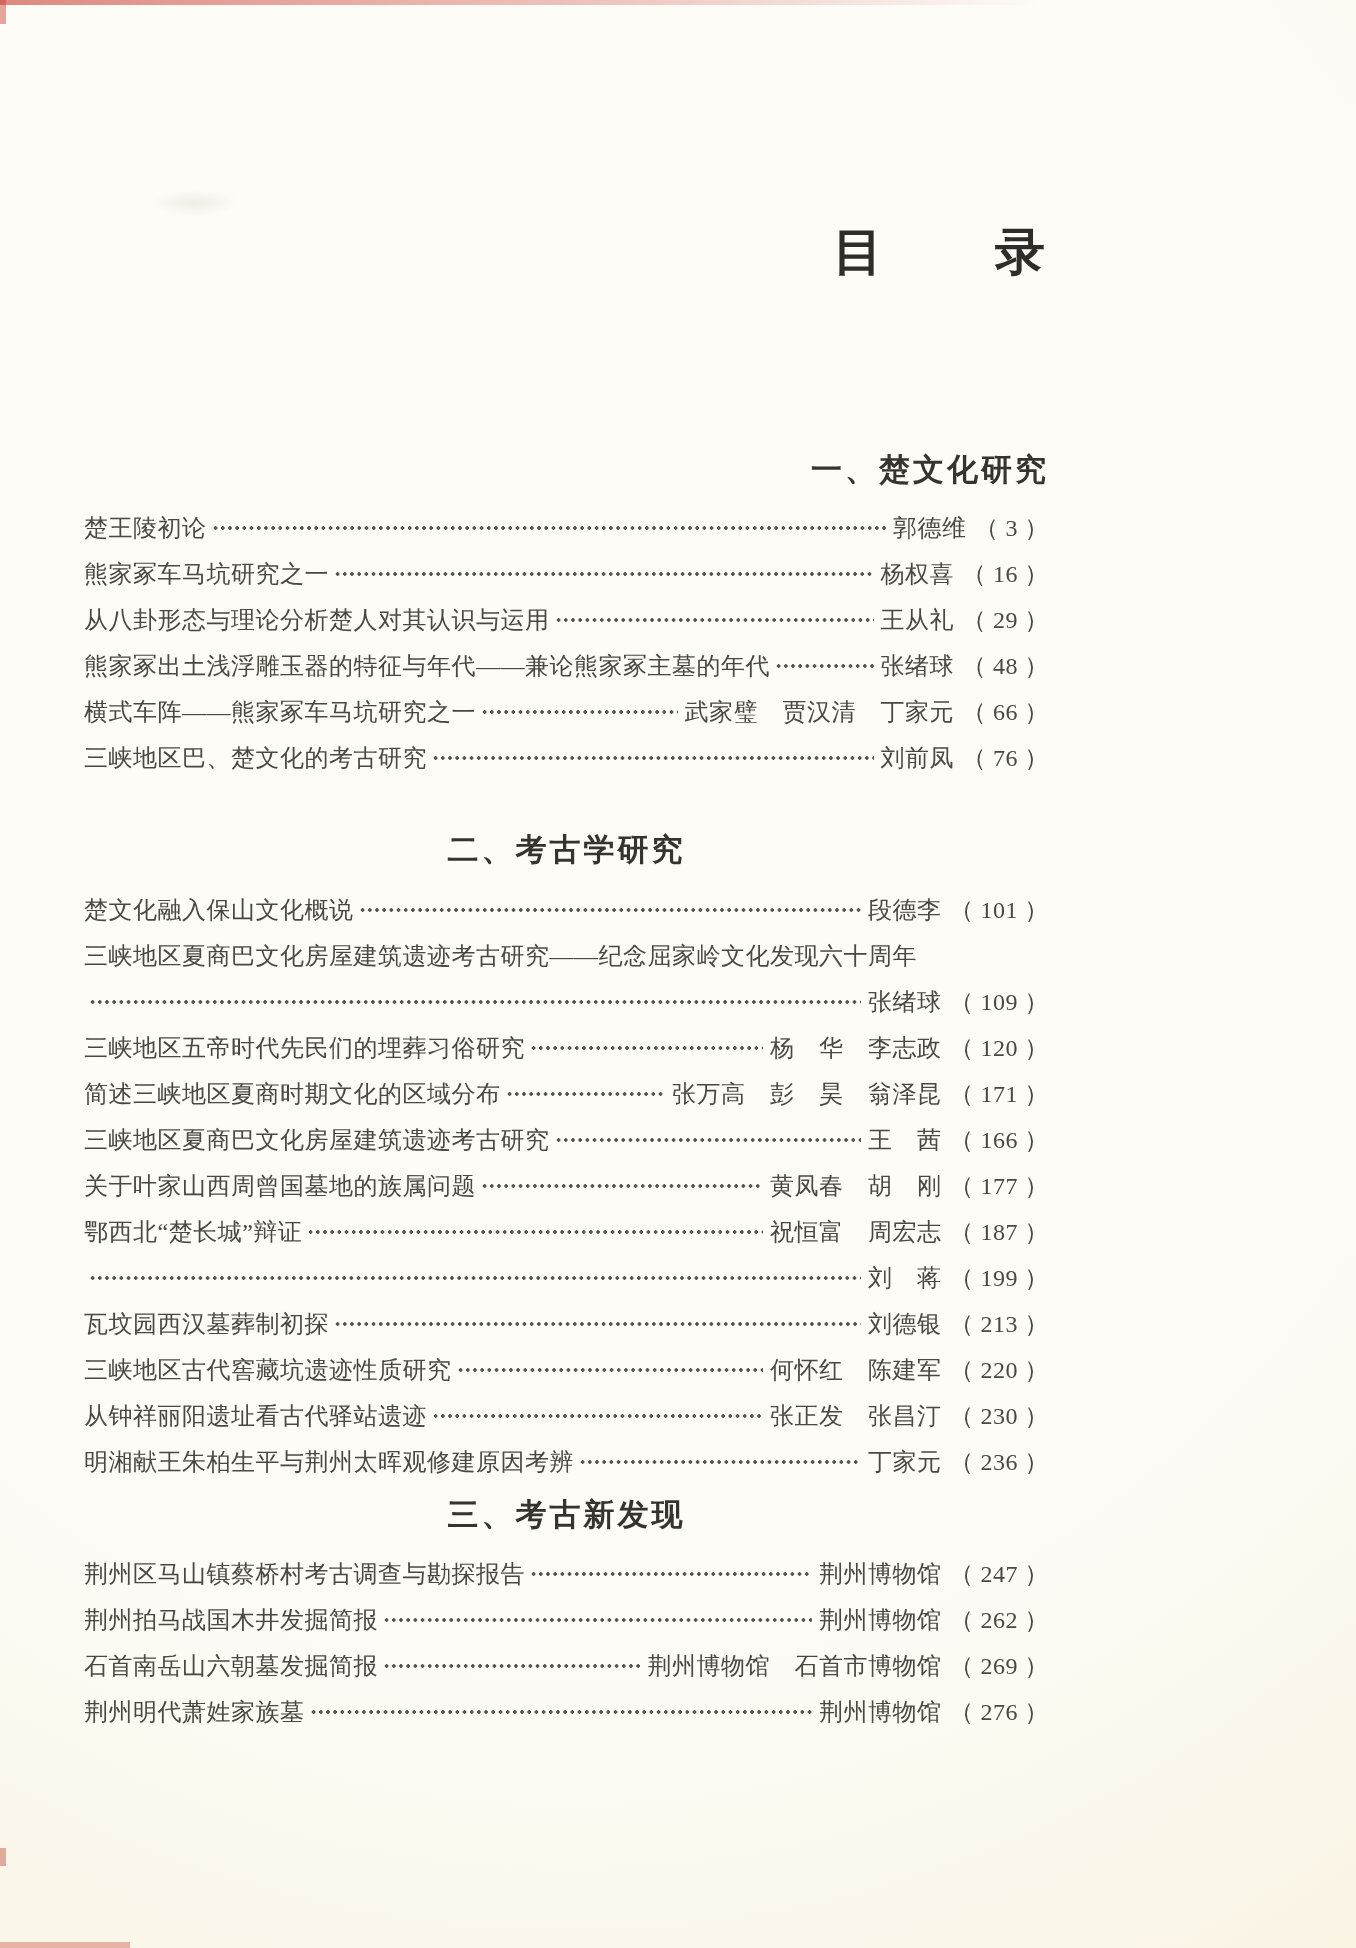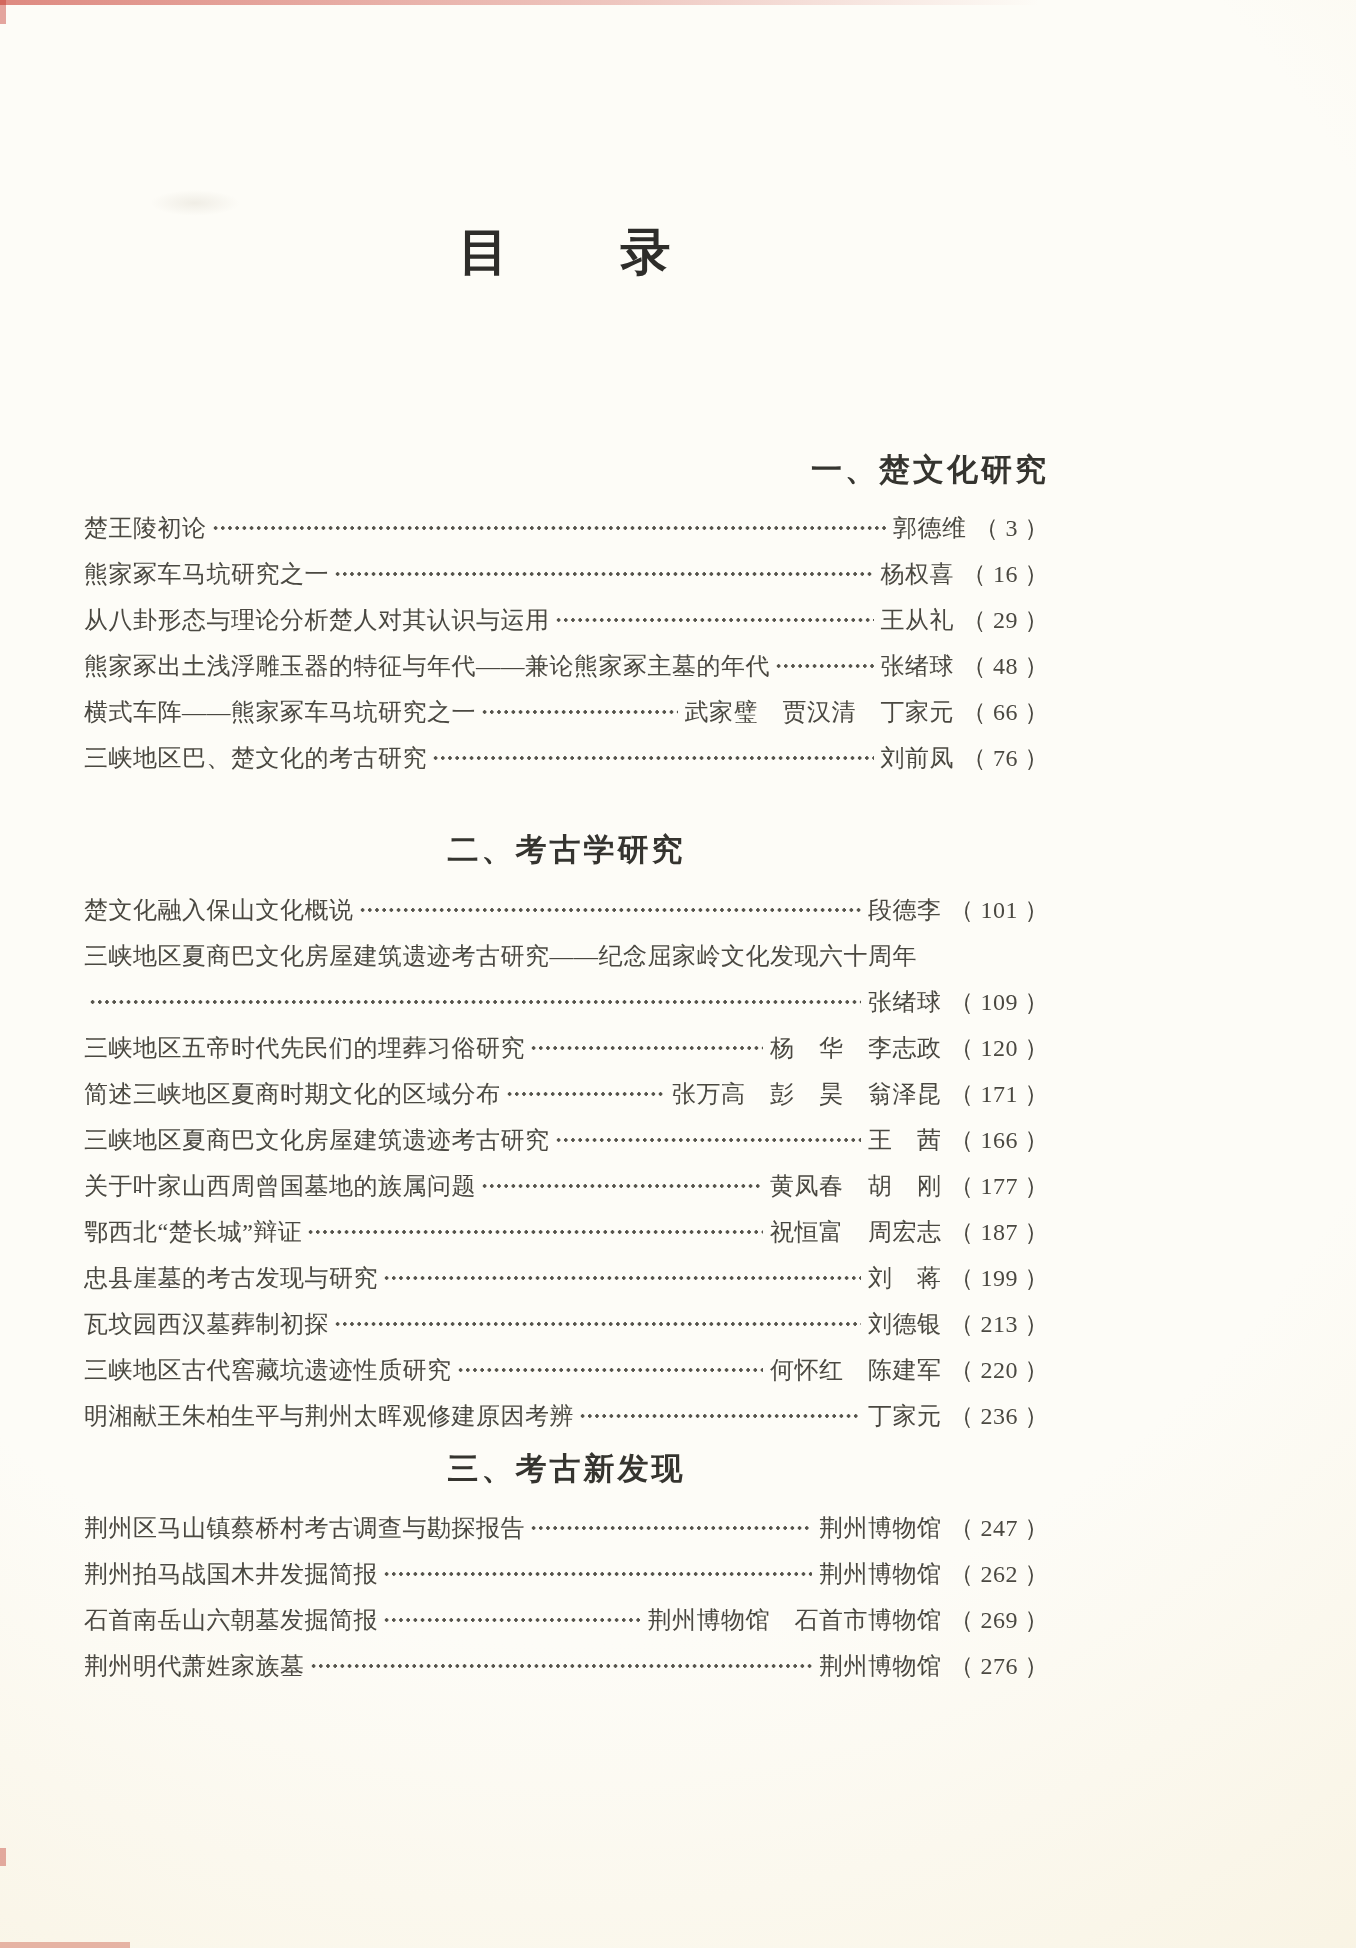--- a/index.html
+++ b/index.html
@@ -9,21 +9,21 @@
     width:1356px;height:1948px;
     margin:0 auto;
     background:radial-gradient(ellipse 130% 95% at 42% 35%, #fdfcf7 52%, #f8f2e0 88%, #f5eeda 100%);
     overflow:hidden;
     font-family:"Liberation Serif","DejaVu Serif",serif;
     color:#46443e;
   }
   .content{position:absolute;left:84px;top:0;width:965px;}
   .doc-title{
     margin-top:222px;
-    text-align:center;
+    text-align:right;
     font-size:50px;line-height:60px;
     font-weight:bold;color:#2e2d2a;
     white-space:pre;
     font-family:"DejaVu Serif","Liberation Serif",serif;
     letter-spacing:4px;
   }
   .section-heading{
     text-align:center;
     font-size:31px;line-height:38px;
     font-weight:bold;color:#35342f;
@@ -155,38 +155,43 @@
         <span class="a">黄凤春　胡　刚</span>
         <span class="p">（ 177 ）</span>
       </div>
       <div class="row">
         <span class="t">鄂西北“楚长城”辩证</span>
         <span class="leader"></span>
         <span class="a">祝恒富　周宏志</span>
         <span class="p">（ 187 ）</span>
       </div>
       <div class="row">
-        <span class="t">忠县崖墓的考古发现与研究</span>
         <span class="leader"></span>
         <span class="a">刘　蒋</span>
         <span class="p">（ 199 ）</span>
       </div>
       <div class="row">
         <span class="t">瓦坟园西汉墓葬制初探</span>
         <span class="leader"></span>
         <span class="a">刘德银</span>
         <span class="p">（ 213 ）</span>
       </div>
       <div class="row">
         <span class="t">三峡地区古代窖藏坑遗迹性质研究</span>
         <span class="leader"></span>
         <span class="a">何怀红　陈建军</span>
         <span class="p">（ 220 ）</span>
       </div>
       <div class="row">
+        <span class="t">从钟祥丽阳遗址看古代驿站遗迹</span>
+        <span class="leader"></span>
+        <span class="a">张正发　张昌汀</span>
+        <span class="p">（ 230 ）</span>
+      </div>
+      <div class="row">
         <span class="t">明湘献王朱柏生平与荆州太晖观修建原因考辨</span>
         <span class="leader"></span>
         <span class="a">丁家元</span>
         <span class="p">（ 236 ）</span>
       </div>
     </div>
 
     <div class="section-heading sh3">三、考古新发现</div>
     <div class="entries e3">
       <div class="row">

